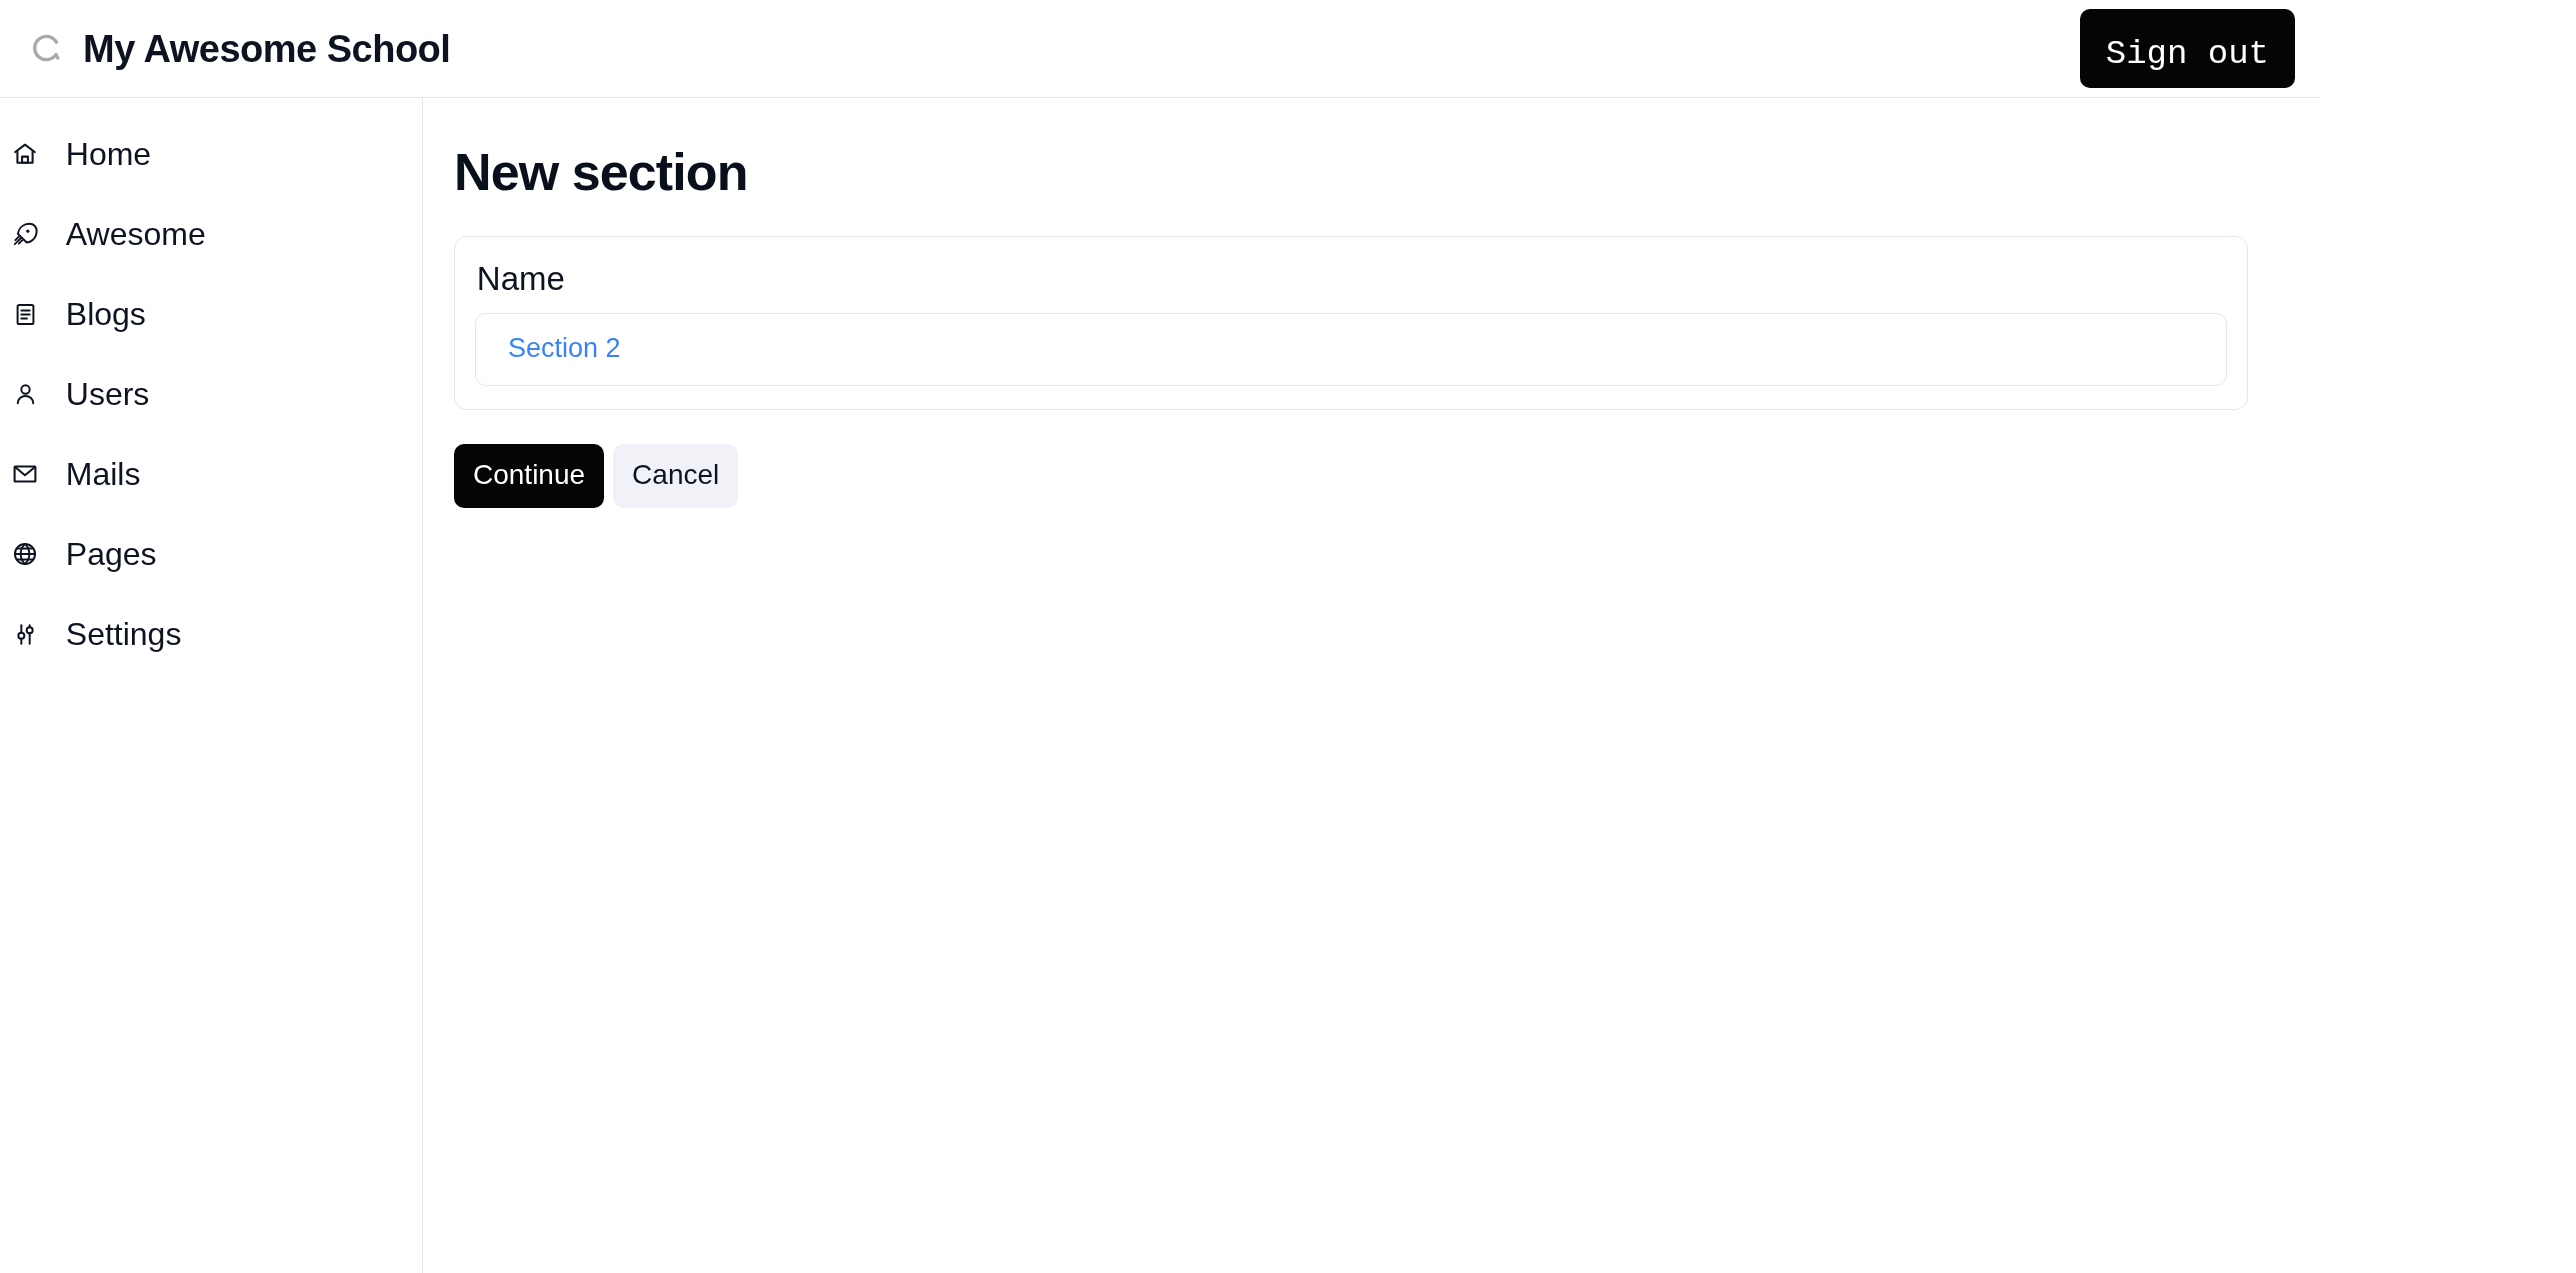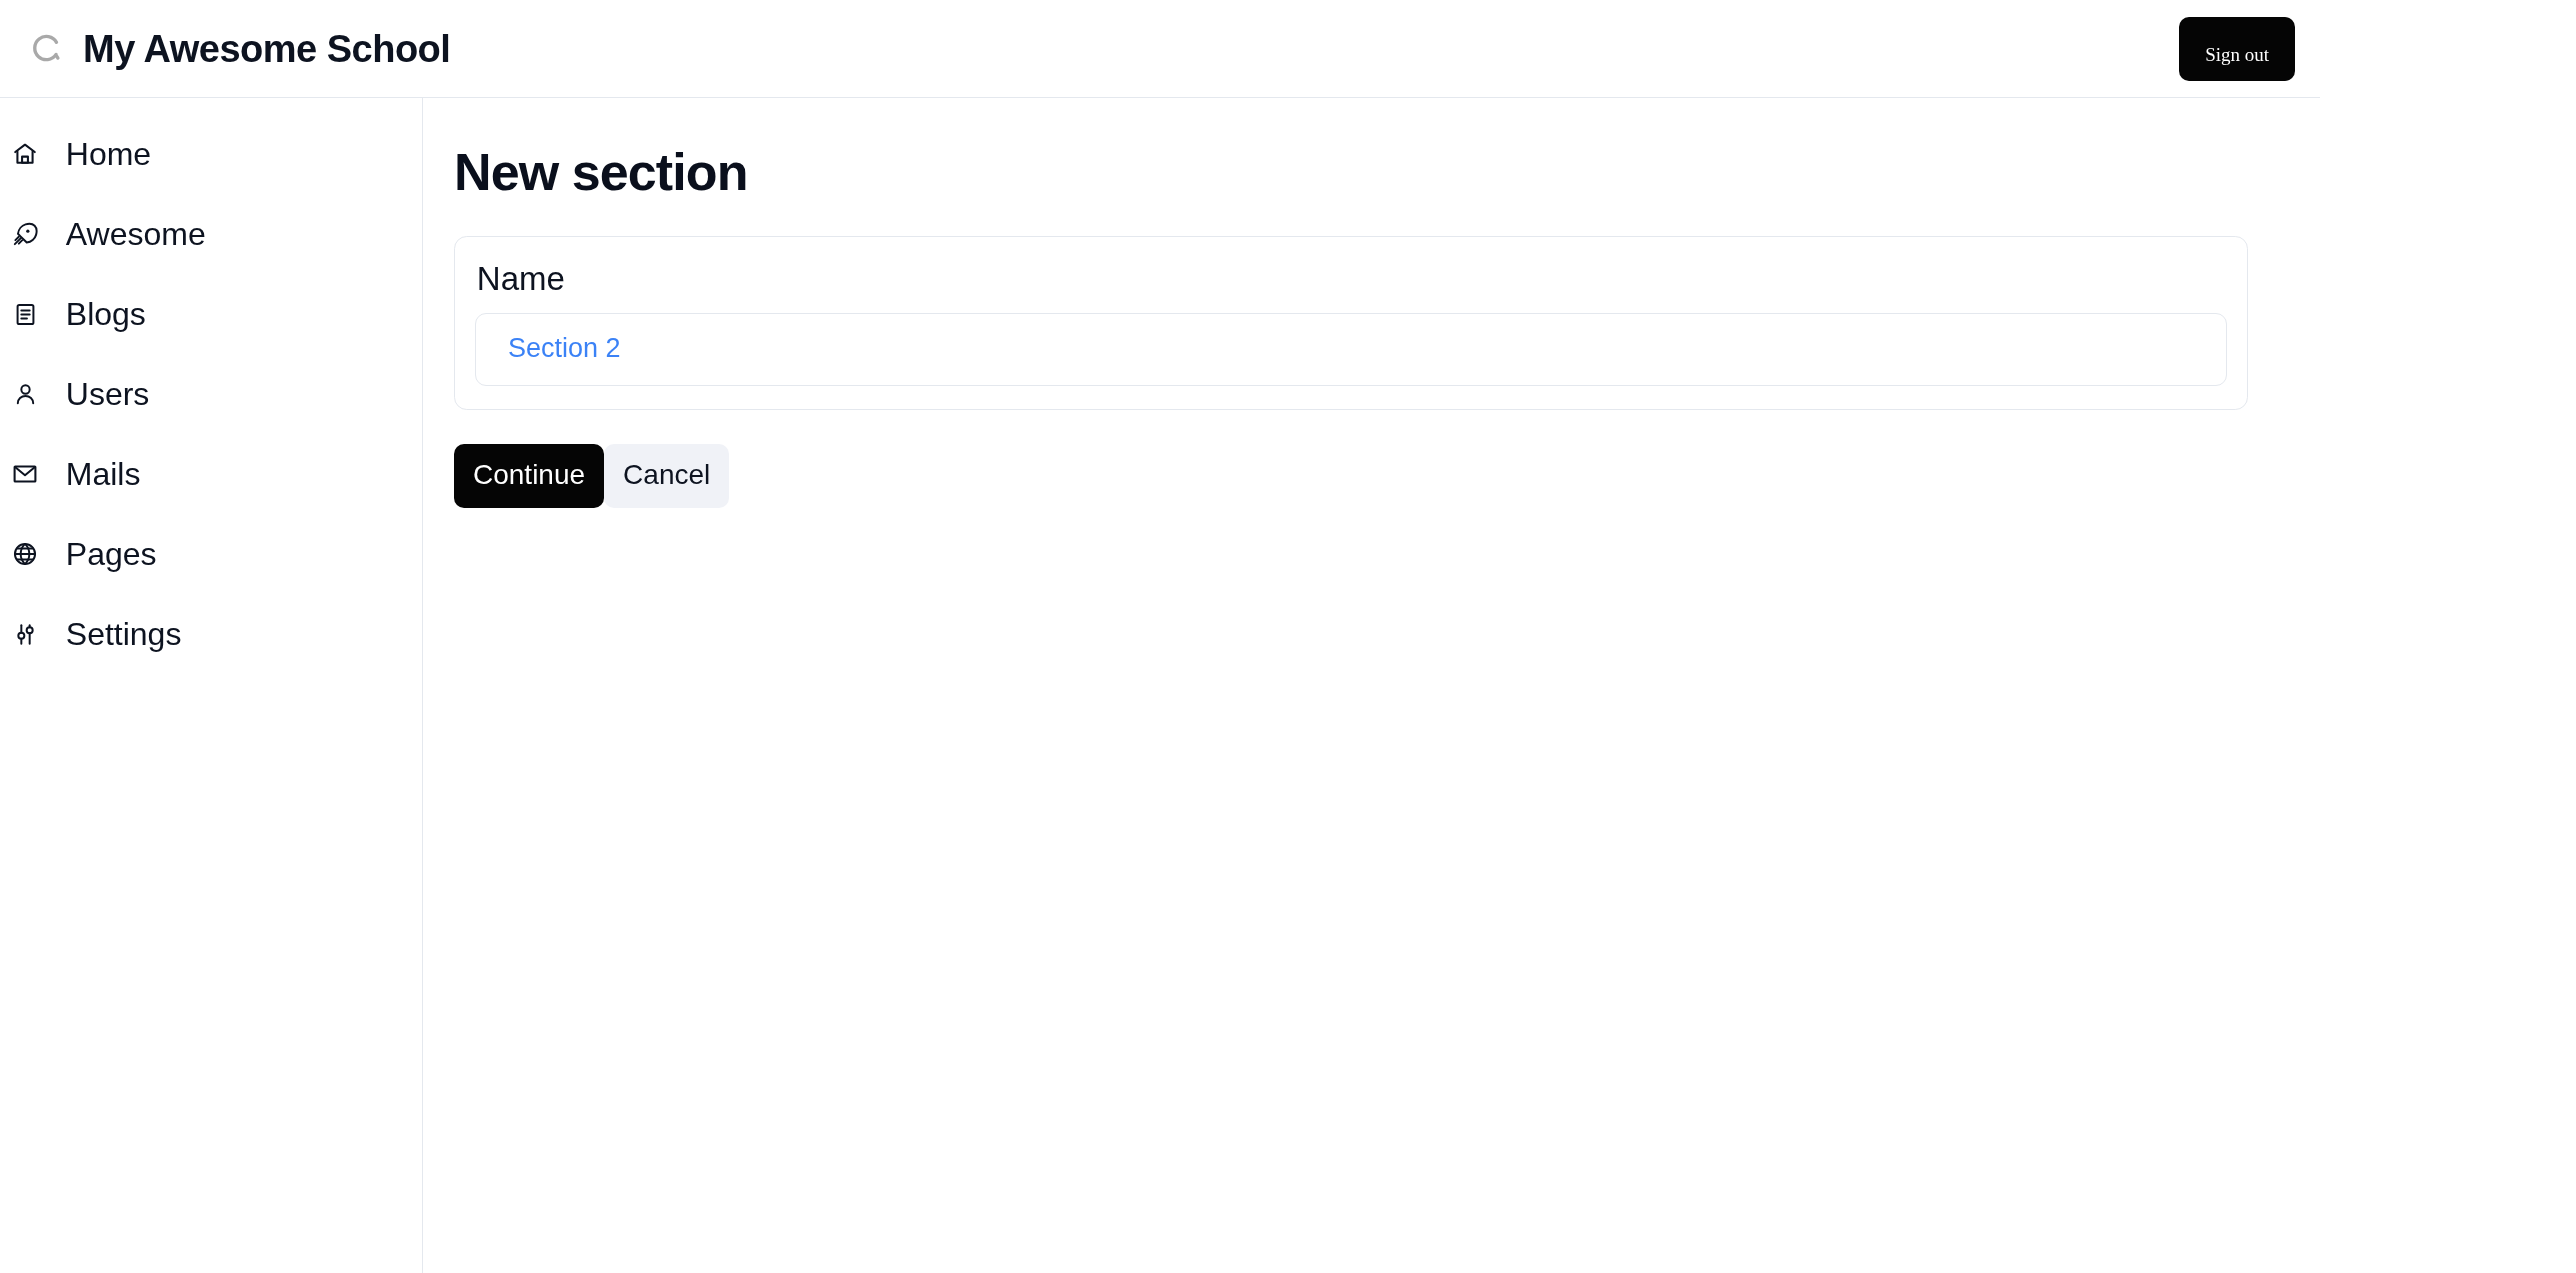--- a/index.html
+++ b/index.html
@@ -55,22 +55,22 @@
     color: #0d1320;
     white-space: nowrap;
   }
   .header-spacer { flex: 1 1 auto; }
 
   .signout-btn {
     background: #050505;
     color: #ffffff;
     border: none;
     border-radius: 10px;
-    font-family: Liberation Serif, serif;
-    font-size: 19px;
+    font-family: Liberation Mono, monospace;
+    font-size: 34px;
     font-weight: normal;
     padding: 28px 26px 17px;
     line-height: 1;
     cursor: pointer;
     white-space: nowrap;
   }
 
   
   .body-row {
     flex: 1 1 auto;
@@ -152,21 +152,21 @@
     line-height: 1;
     color: #3b82f6;
     padding: 19px 32px 21px;
     outline: none;
   }
   .text-input::placeholder { color: #9aa3b2; }
 
   .actions {
     display: flex;
     align-items: flex-start;
-    gap: 0;
+    gap: 9px;
     margin-top: 34px;
   }
   .btn {
     font-family: inherit;
     font-size: 28px;
     line-height: 1;
     border: none;
     border-radius: 10px;
     padding: 16.3px 19px 19px;
     cursor: pointer;

